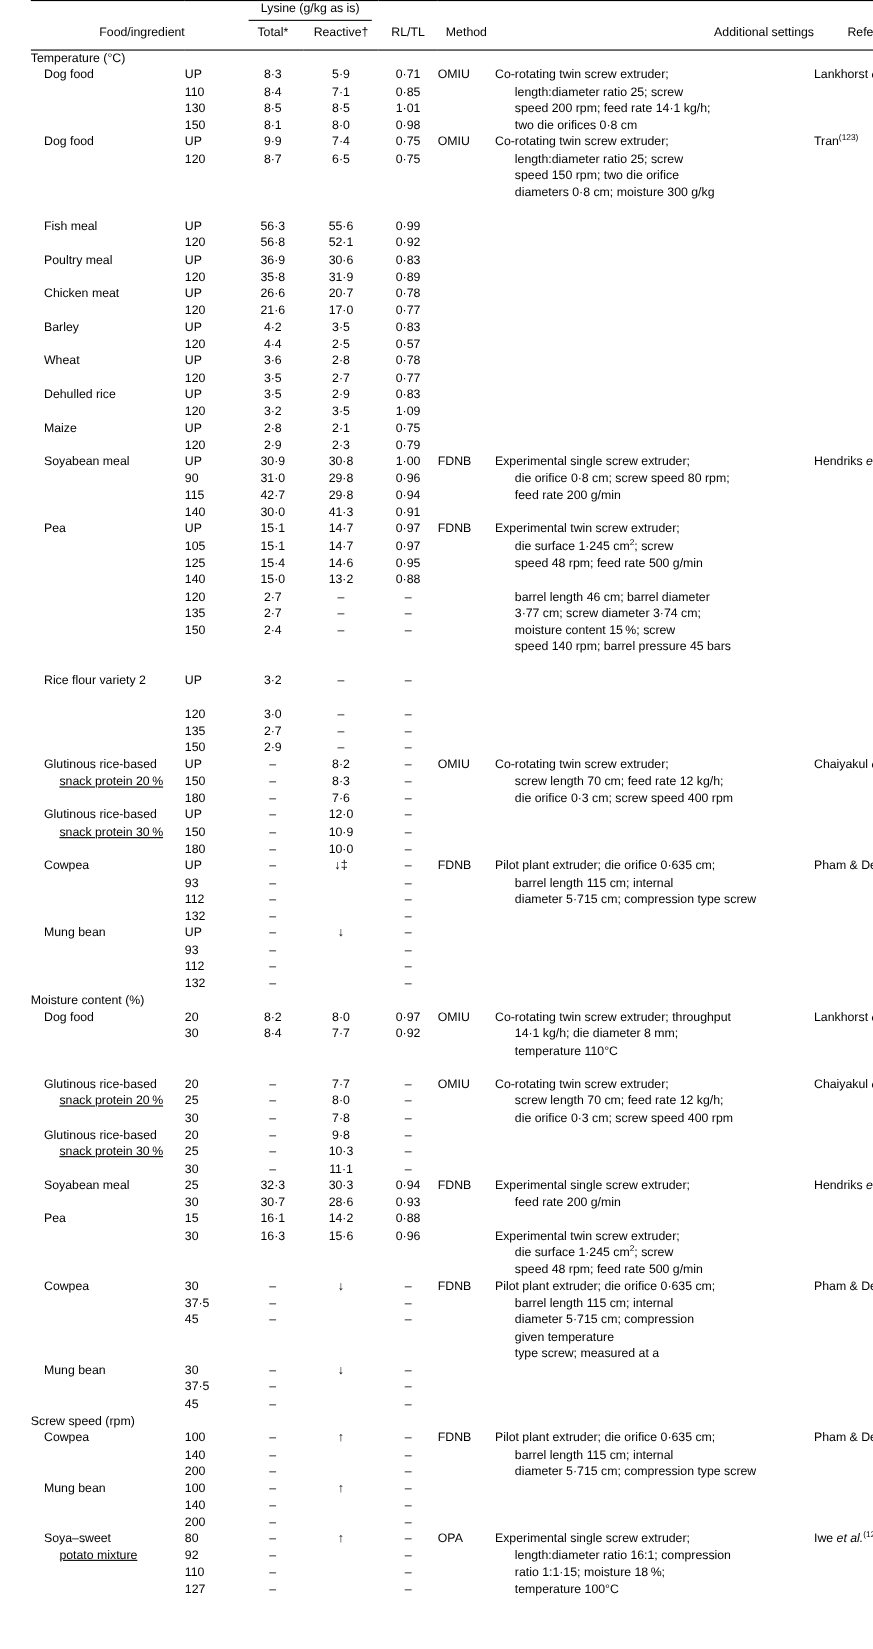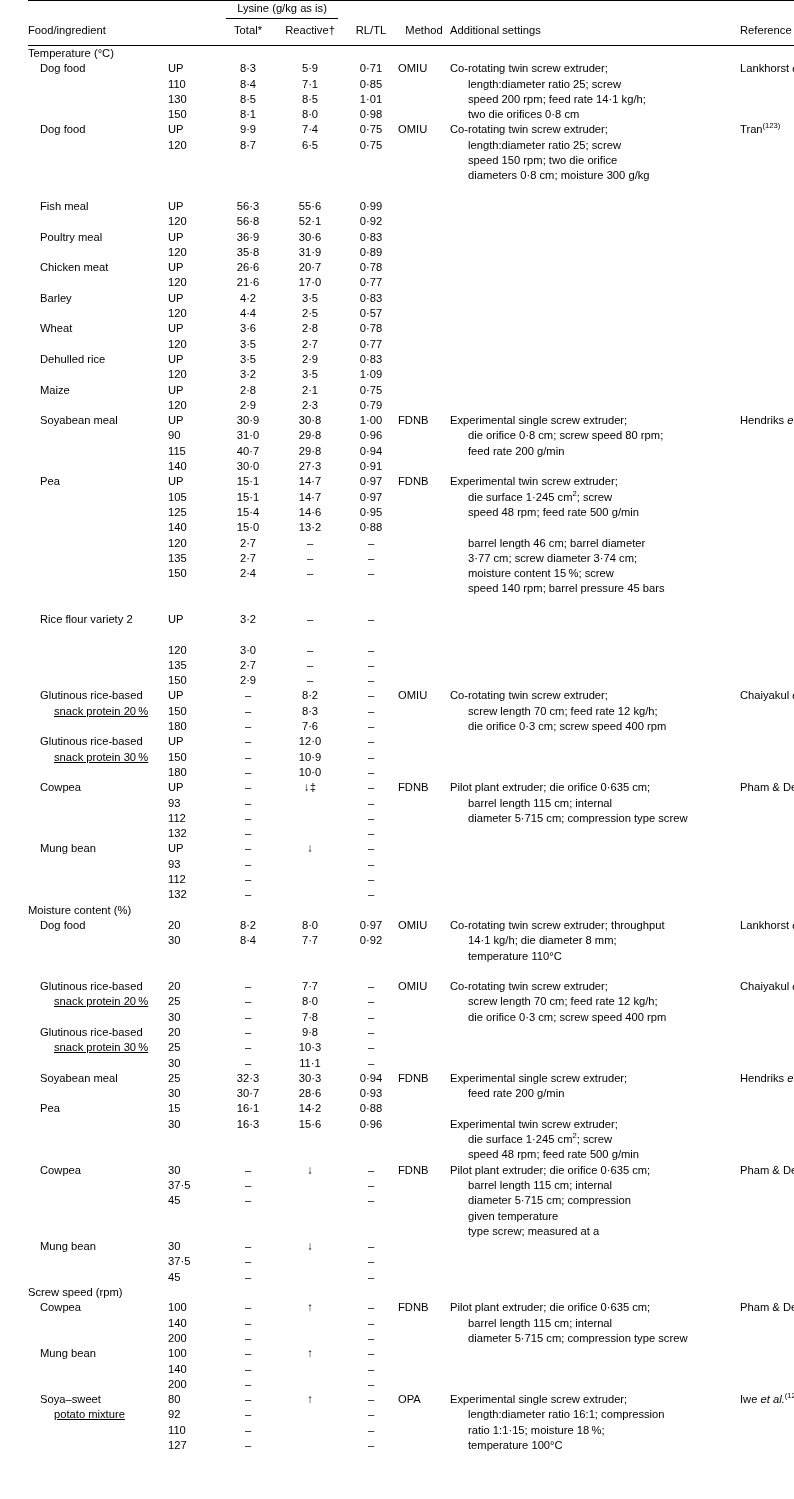--- a/index.html
+++ b/index.html
@@ -58,21 +58,21 @@
     height: 1px;
     background: #000;
     margin: 2px 6px 0 6px;
   }
   .hdr-row-top td { height: 22px; vertical-align: bottom; }
   .hdr-row-bot td {
     height: 22px;
     vertical-align: bottom;
     padding-bottom: 3px;
   }
-  .hdr-label-left  { text-align: left; }
+  .hdr-label-left  { text-align: right; }
   .hdr-label-ctr   { text-align: center; }
 
   .headrule-row td { border-bottom: 1.2px solid #000; height: 0; font-size:0; line-height:0; }
   .toprule-row  td { border-bottom: 1.6px solid #000; height: 0; font-size:0; line-height:0; }
 
   
   .c-food-cell     { text-align: left; }
   .c-food-cell.ind1 { padding-left: 12px; }
   .c-food-cell.ind2 { padding-left: 26px; text-decoration: underline; }
   .c-level-cell    { text-align: left; padding-left: 8px; }
@@ -393,32 +393,32 @@
           <td class="num">31·0</td>
           <td class="num">29·8</td>
           <td class="num">0·96</td>
           <td class="c-method-cell">&nbsp;</td>
           <td class="c-settings-cell ind">die orifice 0·8 cm; screw speed 80 rpm;</td>
           <td class="c-ref-cell">&nbsp;</td>
         </tr>
         <tr>
           <td class="c-food-cell">&nbsp;</td>
           <td class="c-level-cell">115</td>
-          <td class="num">40·7</td>
+          <td class="num">42·7</td>
           <td class="num">29·8</td>
           <td class="num">0·94</td>
           <td class="c-method-cell">&nbsp;</td>
           <td class="c-settings-cell ind">feed rate 200 g/min</td>
           <td class="c-ref-cell">&nbsp;</td>
         </tr>
         <tr>
           <td class="c-food-cell">&nbsp;</td>
           <td class="c-level-cell">140</td>
           <td class="num">30·0</td>
-          <td class="num">27·3</td>
+          <td class="num">41·3</td>
           <td class="num">0·91</td>
           <td class="c-method-cell">&nbsp;</td>
           <td class="c-settings-cell">&nbsp;</td>
           <td class="c-ref-cell">&nbsp;</td>
         </tr>
         <tr>
           <td class="c-food-cell ind1">Pea</td>
           <td class="c-level-cell">UP</td>
           <td class="num">15·1</td>
           <td class="num">14·7</td>

